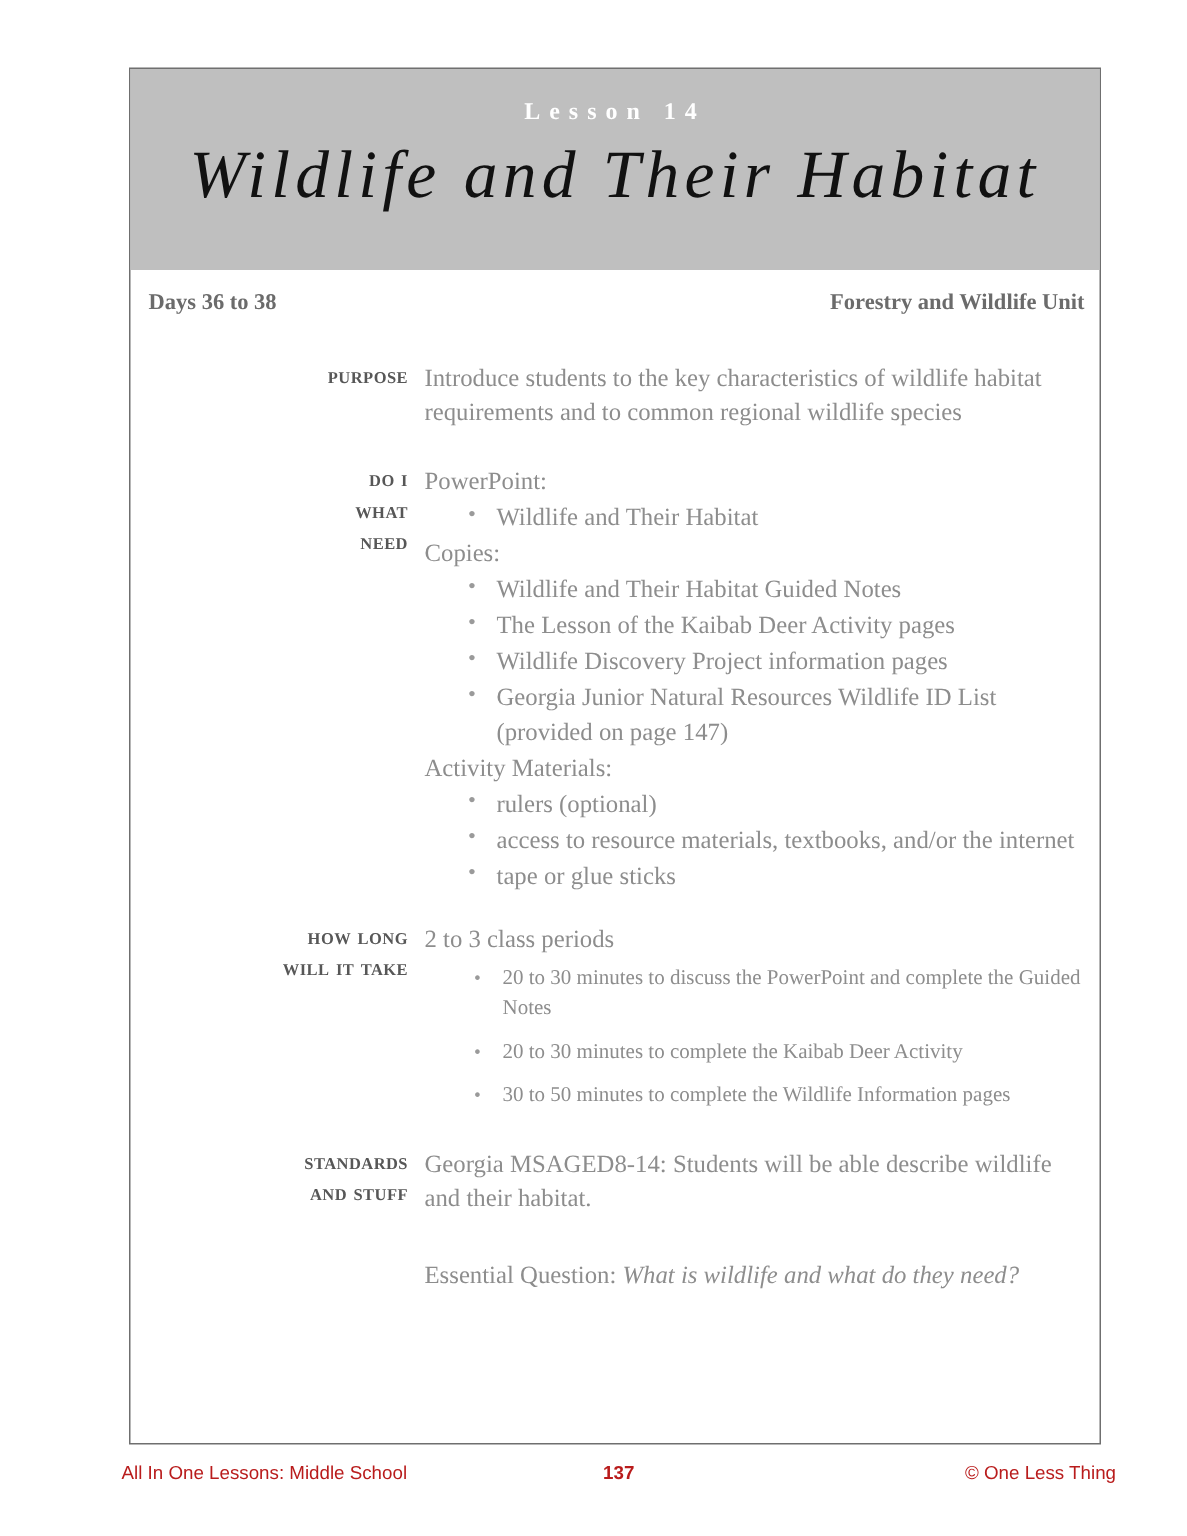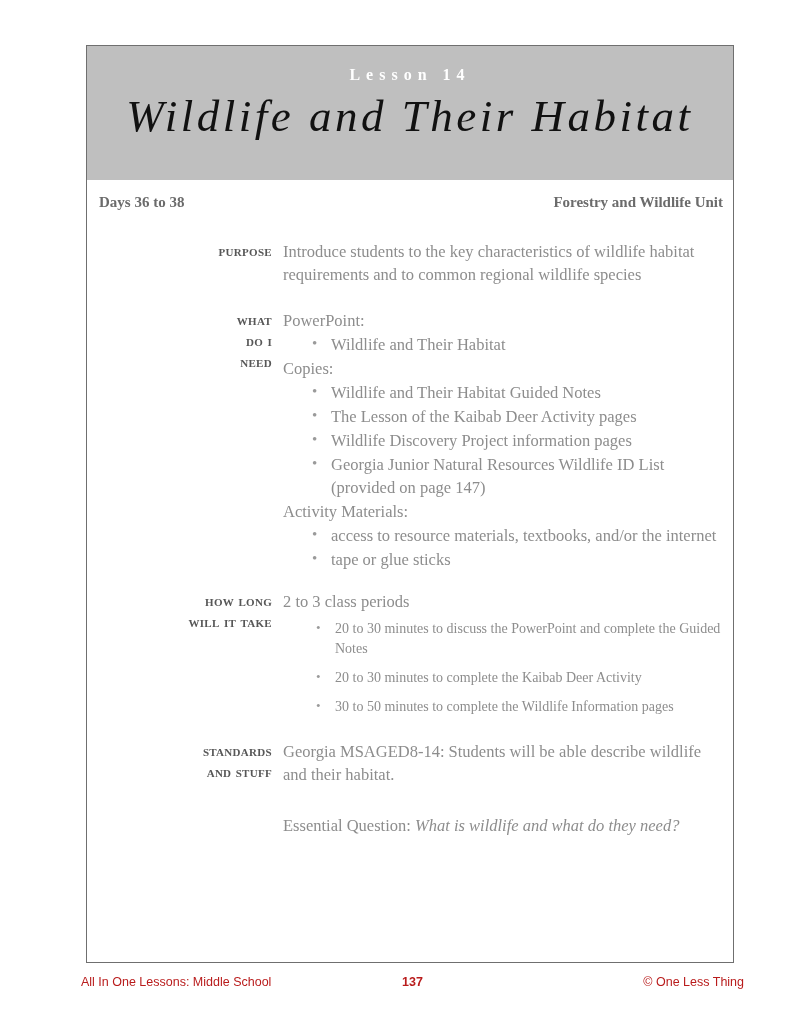--- a/index.html
+++ b/index.html
@@ -208,38 +208,39 @@
         <div class="sec-label">
           <span class="lbl-line">Purpose</span>
         </div>
         <div class="sec-body">
           <p class="para">Introduce students to the key characteristics of wildlife habitat requirements and to common regional wildlife species</p>
         </div>
       </div>
 
       <div class="section" style="margin-top:22px;">
         <div class="sec-label">
+          <span class="lbl-line">Do I</span>
           <span class="lbl-line">What</span>
-          <span class="lbl-line">Do I</span>
           <span class="lbl-line">Need</span>
         </div>
         <div class="sec-body">
           <p class="para">PowerPoint:</p>
           <ul class="bullets">
             <li>Wildlife and Their Habitat</li>
           </ul>
           <p class="para">Copies:</p>
           <ul class="bullets">
             <li>Wildlife and Their Habitat Guided Notes</li>
             <li>The Lesson of the Kaibab Deer Activity pages</li>
             <li>Wildlife Discovery Project information pages</li>
             <li>Georgia Junior Natural Resources Wildlife ID List (provided on page 147)</li>
           </ul>
           <p class="para">Activity Materials:</p>
           <ul class="bullets">
+            <li>rulers (optional)</li>
             <li>access to resource materials, textbooks, and/or the internet</li>
             <li>tape or glue sticks</li>
           </ul>
         </div>
       </div>
 
       <div class="section" style="margin-top:18px;">
         <div class="sec-label">
           <span class="lbl-line">How Long</span>
           <span class="lbl-line">Will It Take</span>

